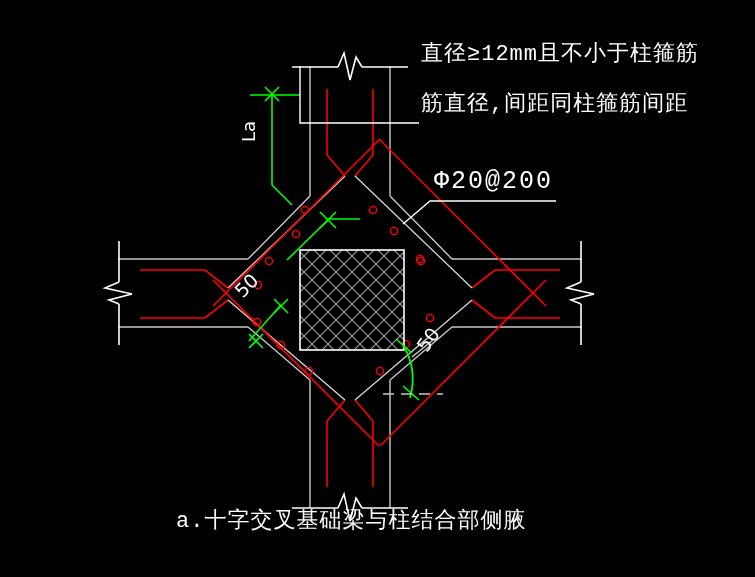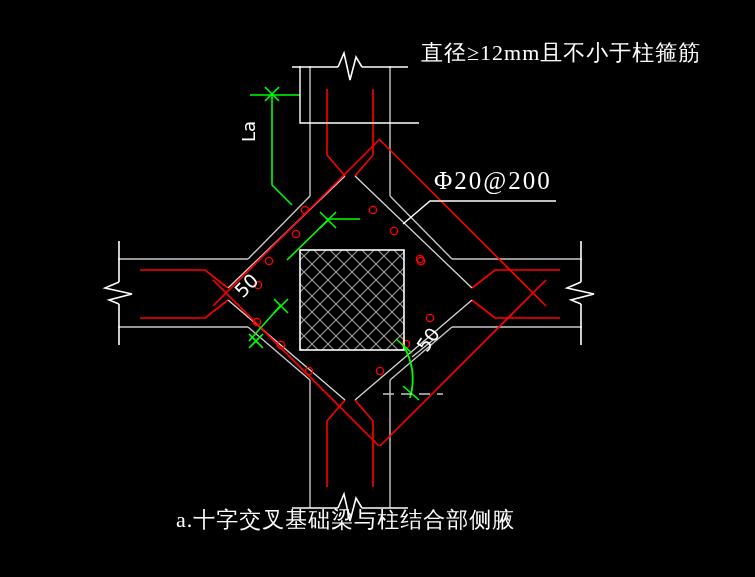--- a/index.html
+++ b/index.html
@@ -18,21 +18,21 @@
   #cad {
     position: absolute;
     left: 0;
     top: 0;
     width: 755px;
     height: 577px;
   }
   .txt {
     position: absolute;
     color: #ffffff;
-    font-family: Liberation Serif, serif;
+    font-family: Liberation Mono, monospace;
     white-space: nowrap;
     letter-spacing: 1px;
   }
   #note-line1 {
     left: 421px;
     top: 38px;
     font-size: 22px;
   }
   #note-line2 {
     left: 421px;
@@ -224,20 +224,21 @@
 
       <polyline points="556,201 430,201 403,224" fill="none" stroke="#ffffff" stroke-width="1.4"></polyline>
 
       <polyline points="433,340 412,357" fill="none" stroke="#d0d0d0" stroke-width="1.4"></polyline>
     </g>
 
   </svg>
 
   <div class="txt" id="note-line1">直径≥12mm且不小于柱箍筋</div>
 
+  <div class="txt" id="note-line2">筋直径,间距同柱箍筋间距</div>
 
   <div class="txt" id="rebar-spec">Φ20@200</div>
 
   <div class="txt" id="caption">a.十字交叉基础梁与柱结合部侧腋</div>
 
   <div class="dimlabel" id="dim-la">La</div>
 
   <div class="dimlabel" id="dim-50-left">50</div>
 
   <div class="dimlabel" id="dim-50-right">50</div>

